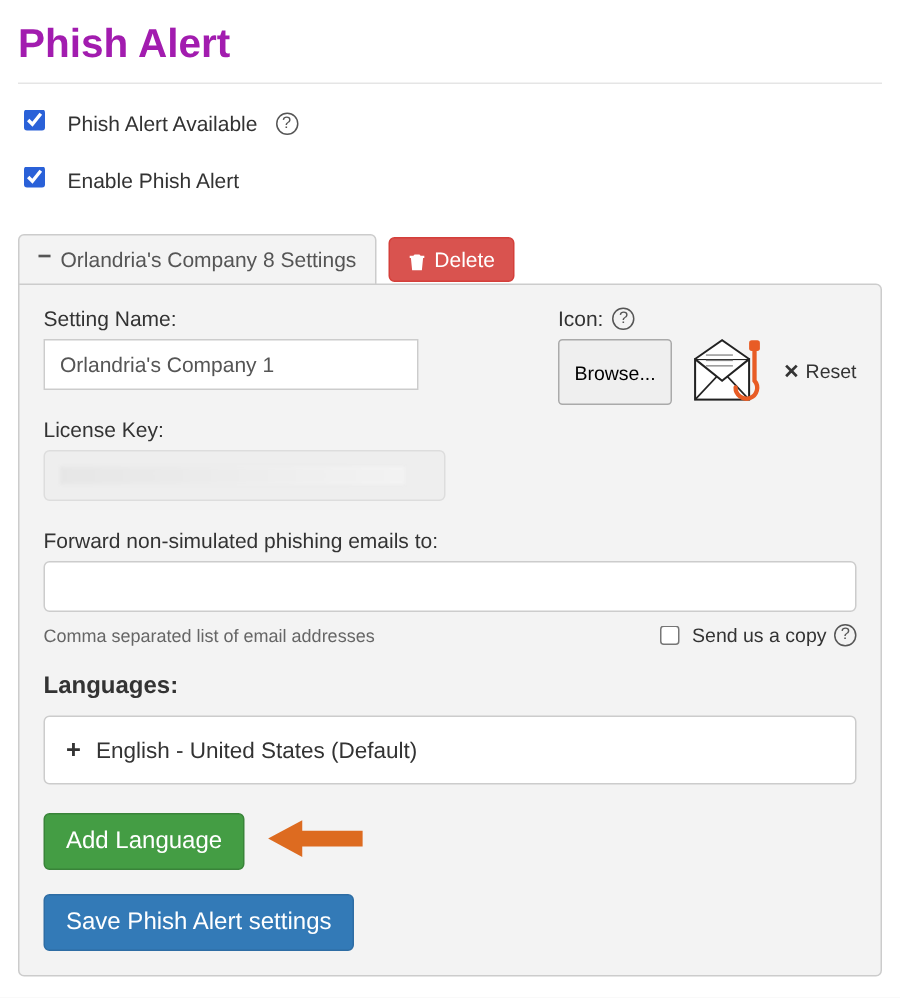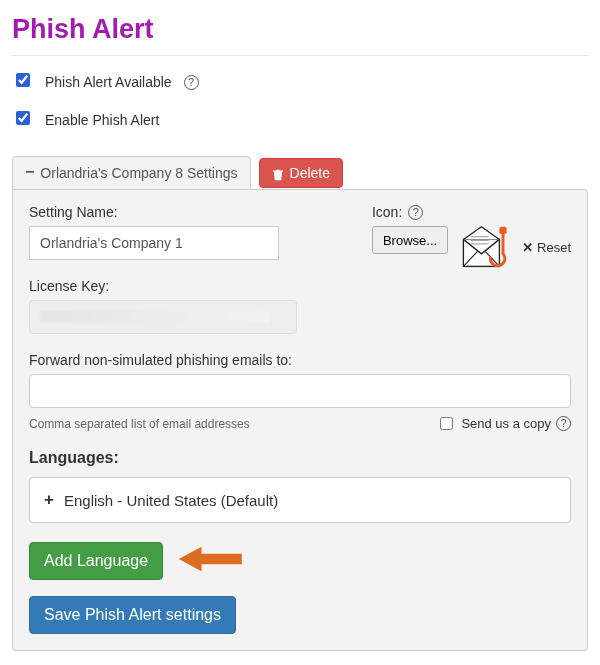--- a/index.html
+++ b/index.html
@@ -121,21 +121,21 @@
     filter: blur(1px);
   }
   .icon-row { display:flex; align-items:flex-start; gap:10px; }
   .browse-btn {
     background: #efefef;
     border: 1px solid #aaa;
     padding: 4px 10px;
     font-size: 13px;
     border-radius: 3px;
     cursor: pointer;
-    height: 28px;
+    height: 44px;
   }
   .phish-icon { width: 54px; height: 52px; }
   .reset-link {
     display:flex; align-items:center; gap:4px;
     font-size: 13px; color:#333; cursor:pointer;
     margin-top: 14px;
   }
   .reset-link .x { font-weight:700; }
   .forward-label { margin-top: 18px; font-size:14px; }
   input.wide-input {

